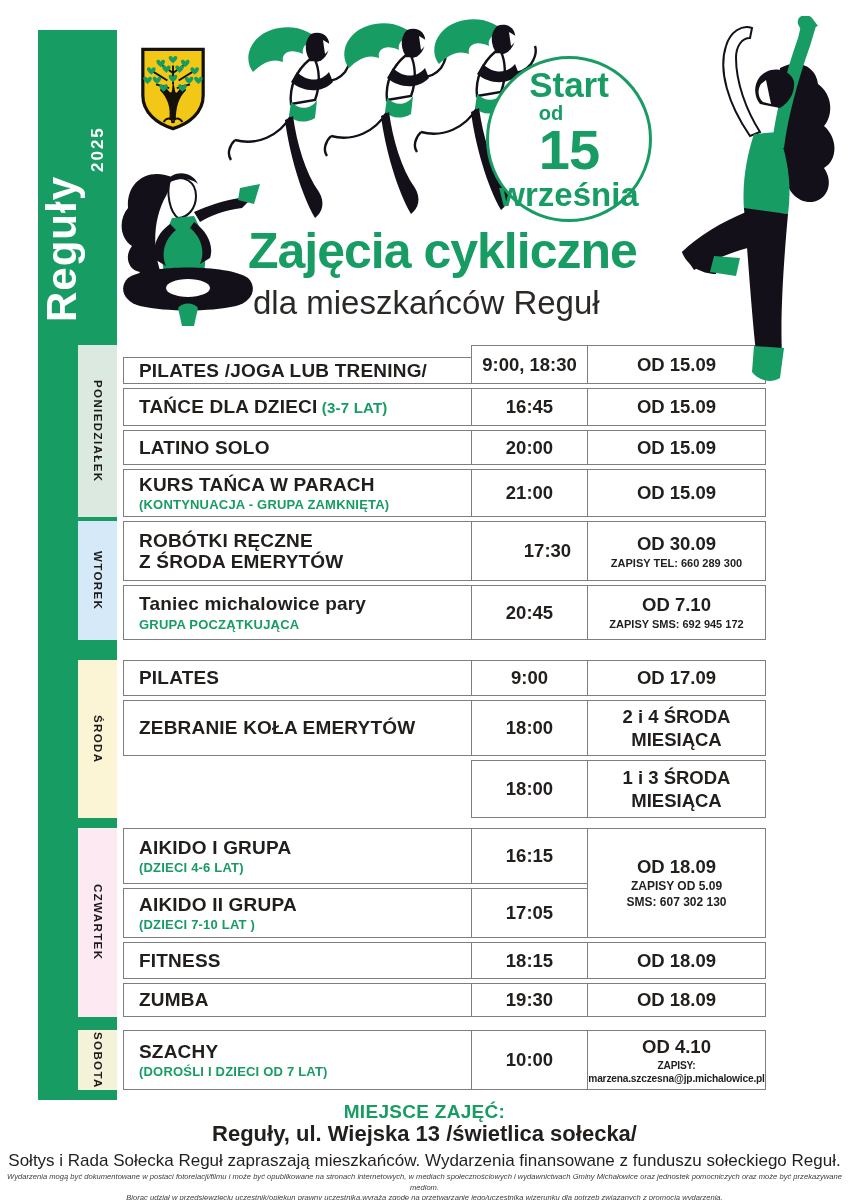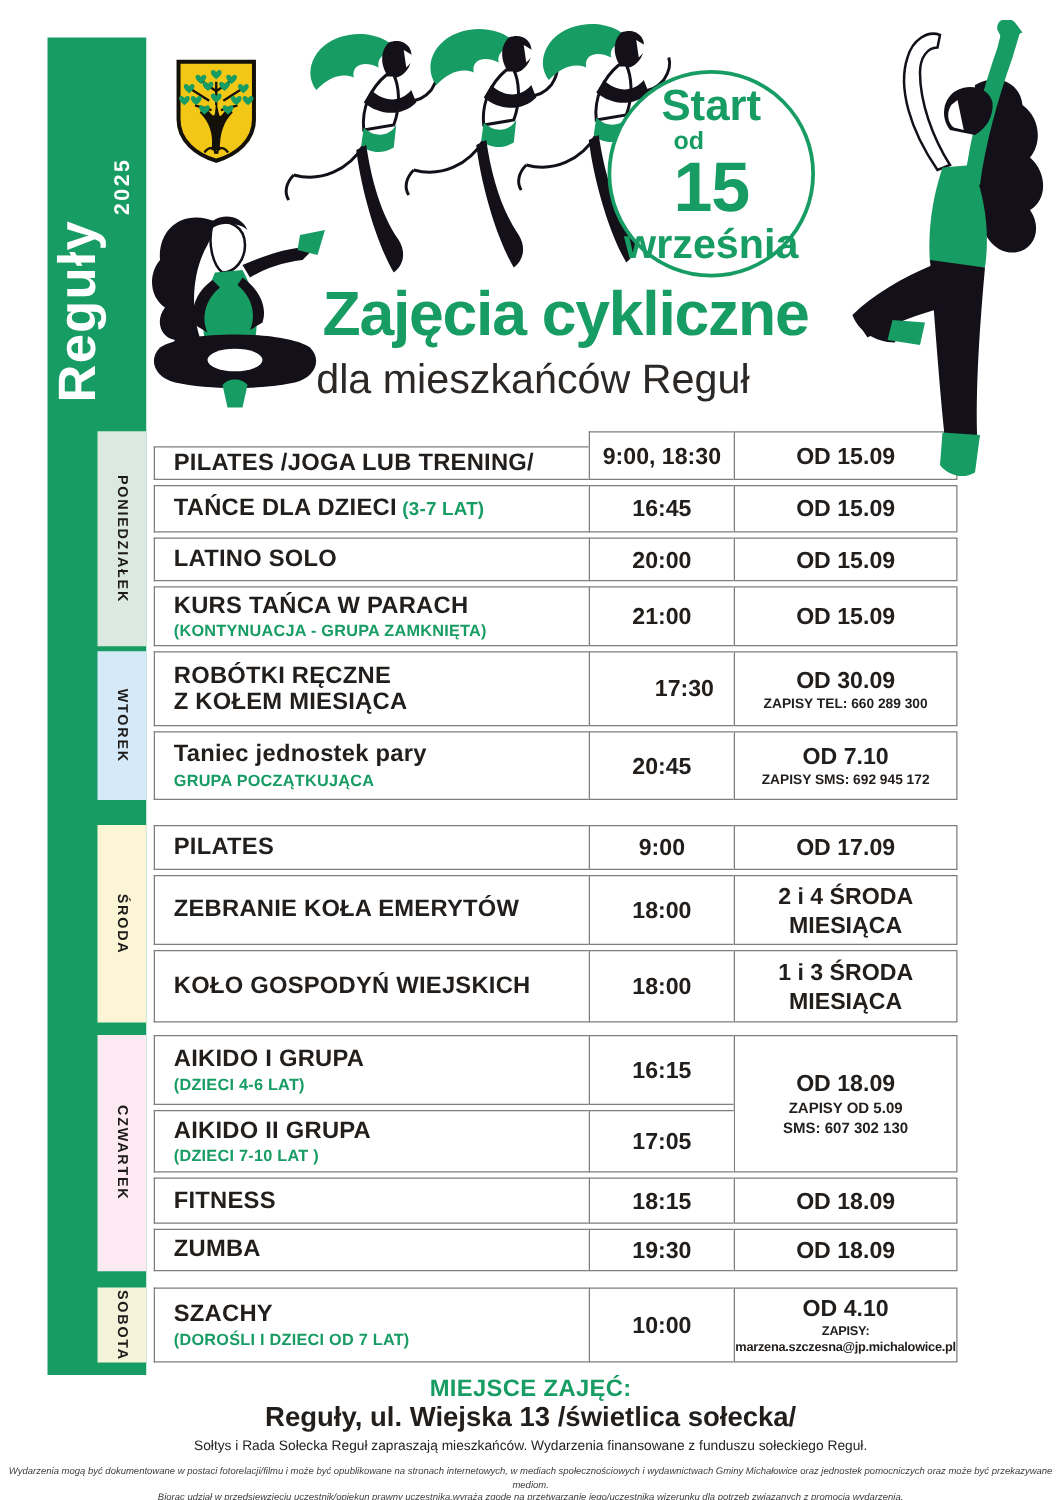--- a/index.html
+++ b/index.html
@@ -34,21 +34,21 @@
     position:absolute;left:486px;top:56px;width:166px;height:166px;border:3px solid var(--green);
     border-radius:50%;background:#fff;z-index:4;color:var(--green);
     display:flex;flex-direction:column;align-items:center;justify-content:center;text-align:center;
   }
   .sc-line1{font-size:35px;font-weight:bold;line-height:1;}
   .sc-line2{display:flex;align-items:baseline;line-height:0.95;margin-top:2px;flex-direction:column;}
   .sc-od{font-size:20px;font-weight:bold;margin-right:2px;}
   .sc-num{font-size:56px;font-weight:bold;letter-spacing:-1px;}
   .sc-line3{font-size:33px;font-weight:bold;line-height:1;margin-top:1px;}
   
-  .title{position:absolute;left:258px;top:222px;font-size:50px;font-weight:bold;color:var(--green);letter-spacing:-1px;z-index:3;}
+  .title{position:absolute;left:248px;top:222px;font-size:50px;font-weight:bold;color:var(--green);letter-spacing:-1px;z-index:3;}
   .subtitle{position:absolute;left:253px;top:284px;font-size:33px;font-weight:400;color:#2B2826;z-index:3;}
   
   #schedule{position:absolute;left:0;top:0;width:849px;height:1200px;z-index:4;pointer-events:none;}
   .section{position:absolute;left:78px;width:690px;}
   .day-label{
     position:absolute;left:0;top:0;bottom:0;width:39px;
     display:flex;align-items:center;justify-content:center;
     writing-mode:vertical-rl;text-orientation:mixed;
     font-size:11.5px;font-weight:bold;letter-spacing:1.4px;color:#1D1B19;
   }
@@ -63,21 +63,21 @@
   .row-note{color:var(--green);font-weight:bold;font-size:13px;margin-top:2px;letter-spacing:0.2px;}
   .time-text{font-weight:bold;font-size:18.5px;}
   .date-main{font-weight:bold;font-size:18.5px;white-space:pre-line;line-height:1.25;}
   .date-note{font-weight:bold;font-size:11px;white-space:pre-line;line-height:1.3;margin-top:1px;}
   .merged .date-note{font-size:12px;}
   .section[data-name="schedule-section-sobota"] .date-note{font-size:10.2px;letter-spacing:-0.2px;}
   
   .footer-line{position:absolute;left:0;width:849px;text-align:center;z-index:3;}
   .loc-label{top:1101px;color:var(--green);font-size:19px;font-weight:bold;letter-spacing:0.3px;}
   .loc{top:1121px;font-size:22px;font-weight:bold;}
-  .invite{top:1151px;font-size:11px;color:#221F1D;}
+  .invite{top:1151px;font-size:17px;color:#221F1D;}
   .fine{top:1172px;font-size:7.6px;font-style:italic;color:#3C3C3C;line-height:10.5px;}
 </style>
 </head>
 <body>
 
 <div class="page" data-name="poster">
 
   <div class="green-strip" data-name="left-green-banner">
     <div class="banner-vert" data-name="banner-vertical-text">
       <span class="banner-title" data-name="banner-title">Reguły</span>
@@ -209,31 +209,31 @@
           <div class="cell c3" data-name="activity-date-cell" style="grid-area: 4 / 3;">
             <div class="date-main" data-name="activity-start-date">OD 15.09</div>
           </div>
         </div>
       </div>
       <div class="section" data-name="schedule-section-wtorek" style="top: 521px; height: 119px;">
         <div class="day-label" data-name="day-label" style="background: rgb(214, 233, 248);">WTOREK</div>
         <div class="rows" data-name="section-rows" style="grid-template-rows: 60px 55px;">
           <div class="cell c1" data-name="activity-name-cell" style="grid-area: 1 / 1;">
             <div class="row-name" data-name="activity-name">ROBÓTKI RĘCZNE
-Z KOŁEM MIESIĄCA</div>
+Z ŚRODA EMERYTÓW</div>
           </div>
           <div class="cell c2" data-name="activity-time-cell" style="grid-area: 1 / 2; padding-left: 36px;">
             <div class="time-text" data-name="activity-time">17:30</div>
           </div>
           <div class="cell c3" data-name="activity-date-cell" style="grid-area: 1 / 3;">
             <div class="date-main" data-name="activity-start-date">OD 30.09</div>
             <div class="date-note" data-name="signup-info">ZAPISY TEL: 660 289 300</div>
           </div>
           <div class="cell c1" data-name="activity-name-cell" style="grid-area: 2 / 1;">
-            <div class="row-name" data-name="activity-name">Taniec jednostek pary</div>
+            <div class="row-name" data-name="activity-name">Taniec michalowice pary</div>
             <div class="row-note" data-name="activity-note">GRUPA POCZĄTKUJĄCA</div>
           </div>
           <div class="cell c2" data-name="activity-time-cell" style="grid-area: 2 / 2;">
             <div class="time-text" data-name="activity-time">20:45</div>
           </div>
           <div class="cell c3" data-name="activity-date-cell" style="grid-area: 2 / 3;">
             <div class="date-main" data-name="activity-start-date">OD 7.10</div>
             <div class="date-note" data-name="signup-info">ZAPISY SMS: 692 945 172</div>
           </div>
         </div>
@@ -252,23 +252,20 @@
           </div>
           <div class="cell c1" data-name="activity-name-cell" style="grid-area: 2 / 1;">
             <div class="row-name" data-name="activity-name">ZEBRANIE KOŁA EMERYTÓW</div>
           </div>
           <div class="cell c2" data-name="activity-time-cell" style="grid-area: 2 / 2;">
             <div class="time-text" data-name="activity-time">18:00</div>
           </div>
           <div class="cell c3" data-name="activity-date-cell" style="grid-area: 2 / 3;">
             <div class="date-main" data-name="activity-start-date">2 i 4 ŚRODA
 MIESIĄCA</div>
-          </div>
-          <div class="cell c1" data-name="activity-name-cell" style="grid-area: 3 / 1;">
-            <div class="row-name" data-name="activity-name">KOŁO GOSPODYŃ WIEJSKICH</div>
           </div>
           <div class="cell c2" data-name="activity-time-cell" style="grid-area: 3 / 2;">
             <div class="time-text" data-name="activity-time">18:00</div>
           </div>
           <div class="cell c3" data-name="activity-date-cell" style="grid-area: 3 / 3;">
             <div class="date-main" data-name="activity-start-date">1 i 3 ŚRODA
 MIESIĄCA</div>
           </div>
         </div>
       </div>

